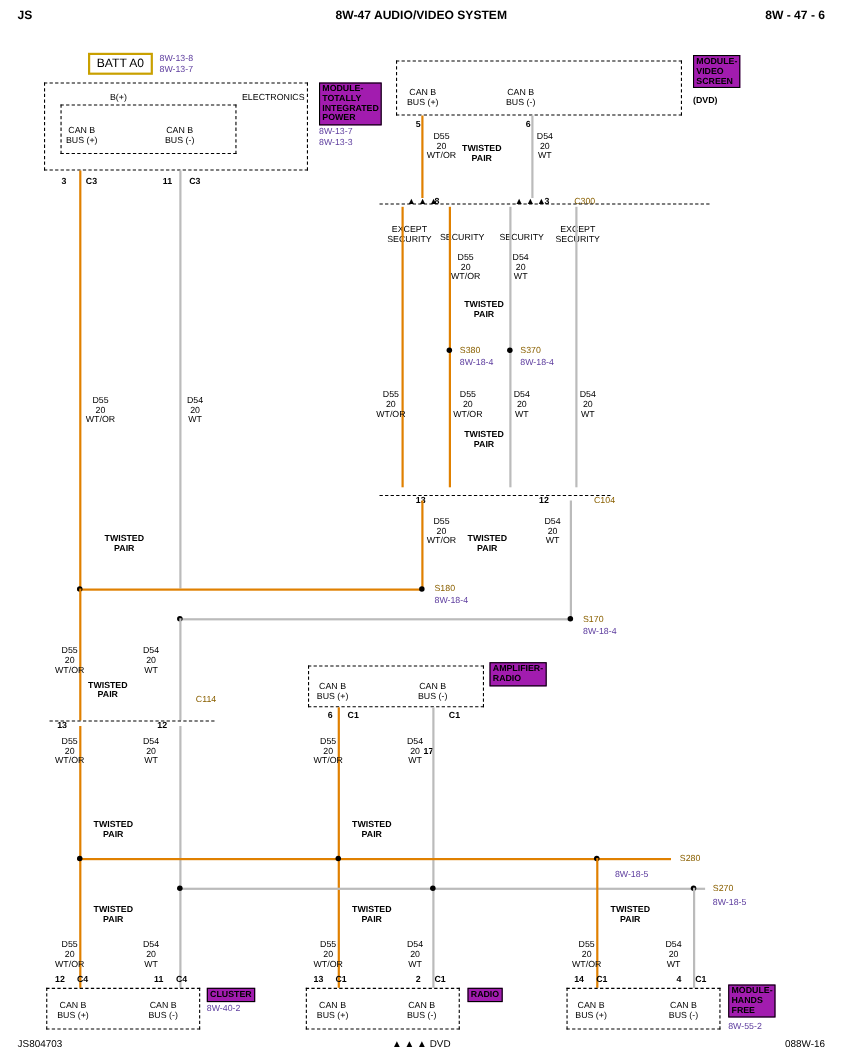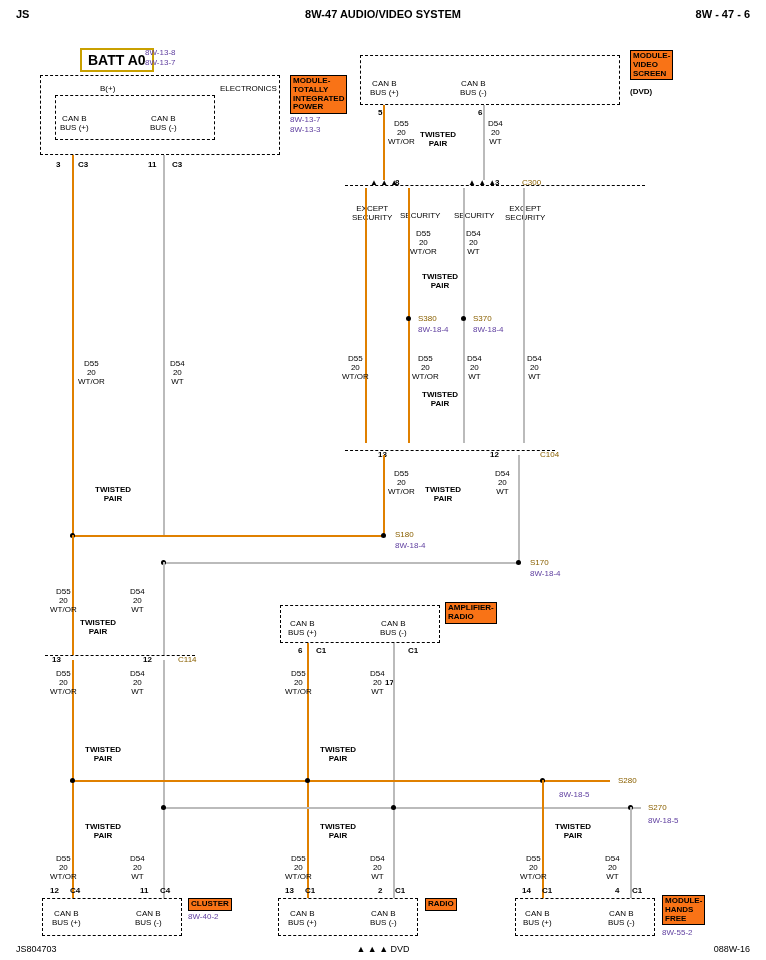--- a/index.html
+++ b/index.html
@@ -1,22 +1,22 @@
 <!DOCTYPE html>
 <html><head>
 <meta charset="utf-8">
 <style>
 *{margin:0;padding:0;box-sizing:border-box}
 body{font-family:Arial,sans-serif;font-size:8px;background:#fff;width:766px;height:960px;position:relative;overflow:hidden}
 .hdr{position:absolute;top:8px;font-weight:bold;font-size:11px}
 .ftr{position:absolute;bottom:6px;font-size:9px}
 .box{position:absolute;border:1px dashed #000;background:#fff}
-.mod{position:absolute;background:#f97316;border:1px solid #000;padding:1px 2px;font-size:8px;font-weight:bold;line-height:1.1}
+.mod{position:absolute;background:#a21caf;border:1px solid #000;padding:1px 2px;font-size:8px;font-weight:bold;line-height:1.1}
 .ref{position:absolute;color:#6040a0;font-size:8px;}
-.batt{position:absolute;border:2px solid #c9a000;background:#fff;padding:2px 6px;font-size:14px;font-weight:bold}
+.batt{position:absolute;border:2px solid #c9a000;background:#fff;padding:2px 6px;font-size:11px;font-weight:normal}
 .lbl{position:absolute;font-size:8px;text-align:center;line-height:1.1}
 .wlbl{position:absolute;font-size:8px;text-align:center;line-height:1.1}
 .conn{position:absolute;font-size:8px;font-weight:bold}
 .sp{position:absolute;font-size:8px;color:#8a6000;font-weight:normal}
 .tw{position:absolute;font-size:8px;font-weight:bold;text-align:center}
 .vline{position:absolute;width:2px}
 .vo{background:#e08000}
 .vg{background:#bbb}
 .hline{position:absolute;height:1px;background:#000}
 .hlo{position:absolute;height:2px;background:#e08000}
@@ -180,21 +180,21 @@
 WT/OR</div>
 <div class="wlbl" style="left:130px;top:588px;white-space:pre">D54
 20
 WT</div>
 <div class="tw" style="left:80px;top:618px;white-space:pre">TWISTED
 PAIR</div>
 
 <div class="hline" style="left:45px;top:655px;width:150px;border-top:1px dashed #000;background:none"></div>
 <div class="conn" style="left:52px;top:655px">13</div>
 <div class="conn" style="left:143px;top:655px">12</div>
-<div class="sp" style="left:178px;top:655px">C114</div>
+<div class="sp" style="left:178px;top:631px">C114</div>
 
 <div class="vline vo" style="left:72px;top:660px;height:250px"></div>
 <div class="vline vg" style="left:163px;top:660px;height:250px"></div>
 <div class="wlbl" style="left:50px;top:670px;white-space:pre">D55
 20
 WT/OR</div>
 <div class="wlbl" style="left:130px;top:670px;white-space:pre">D54
 20
 WT</div>
 

